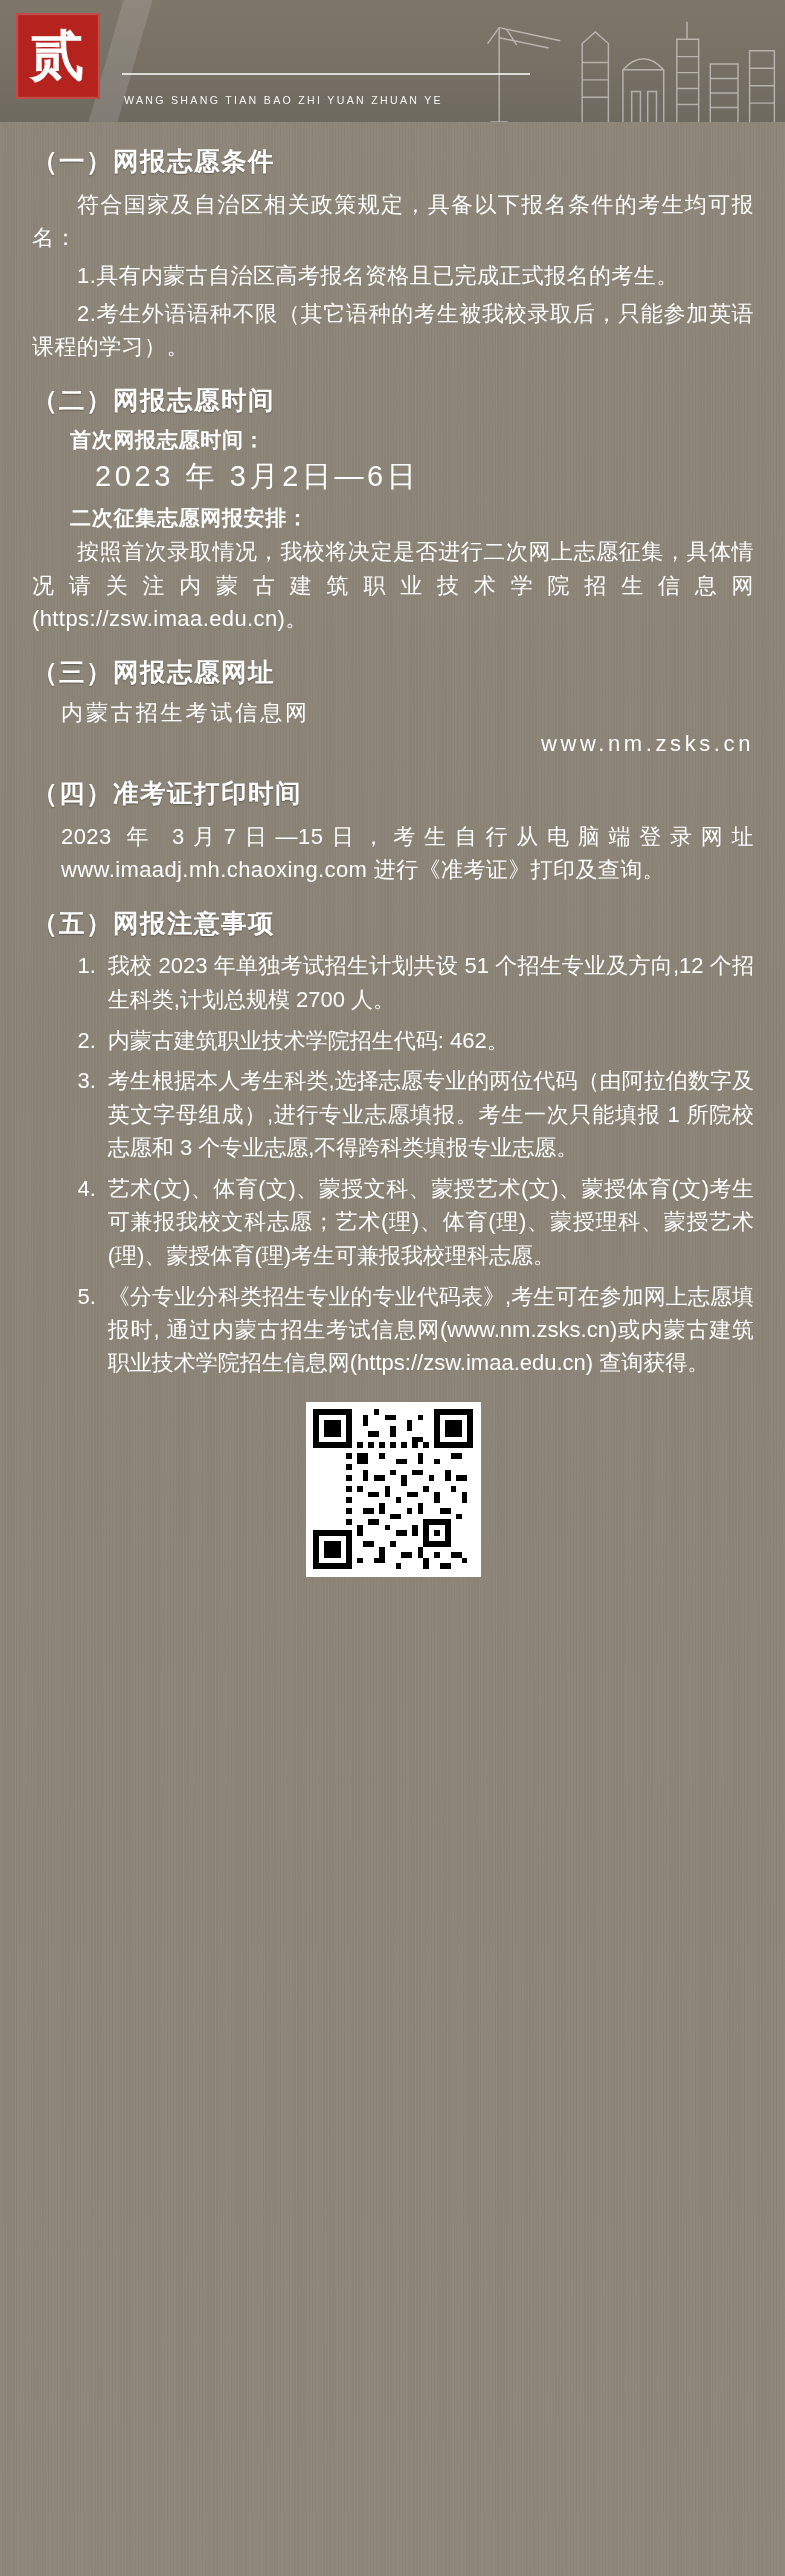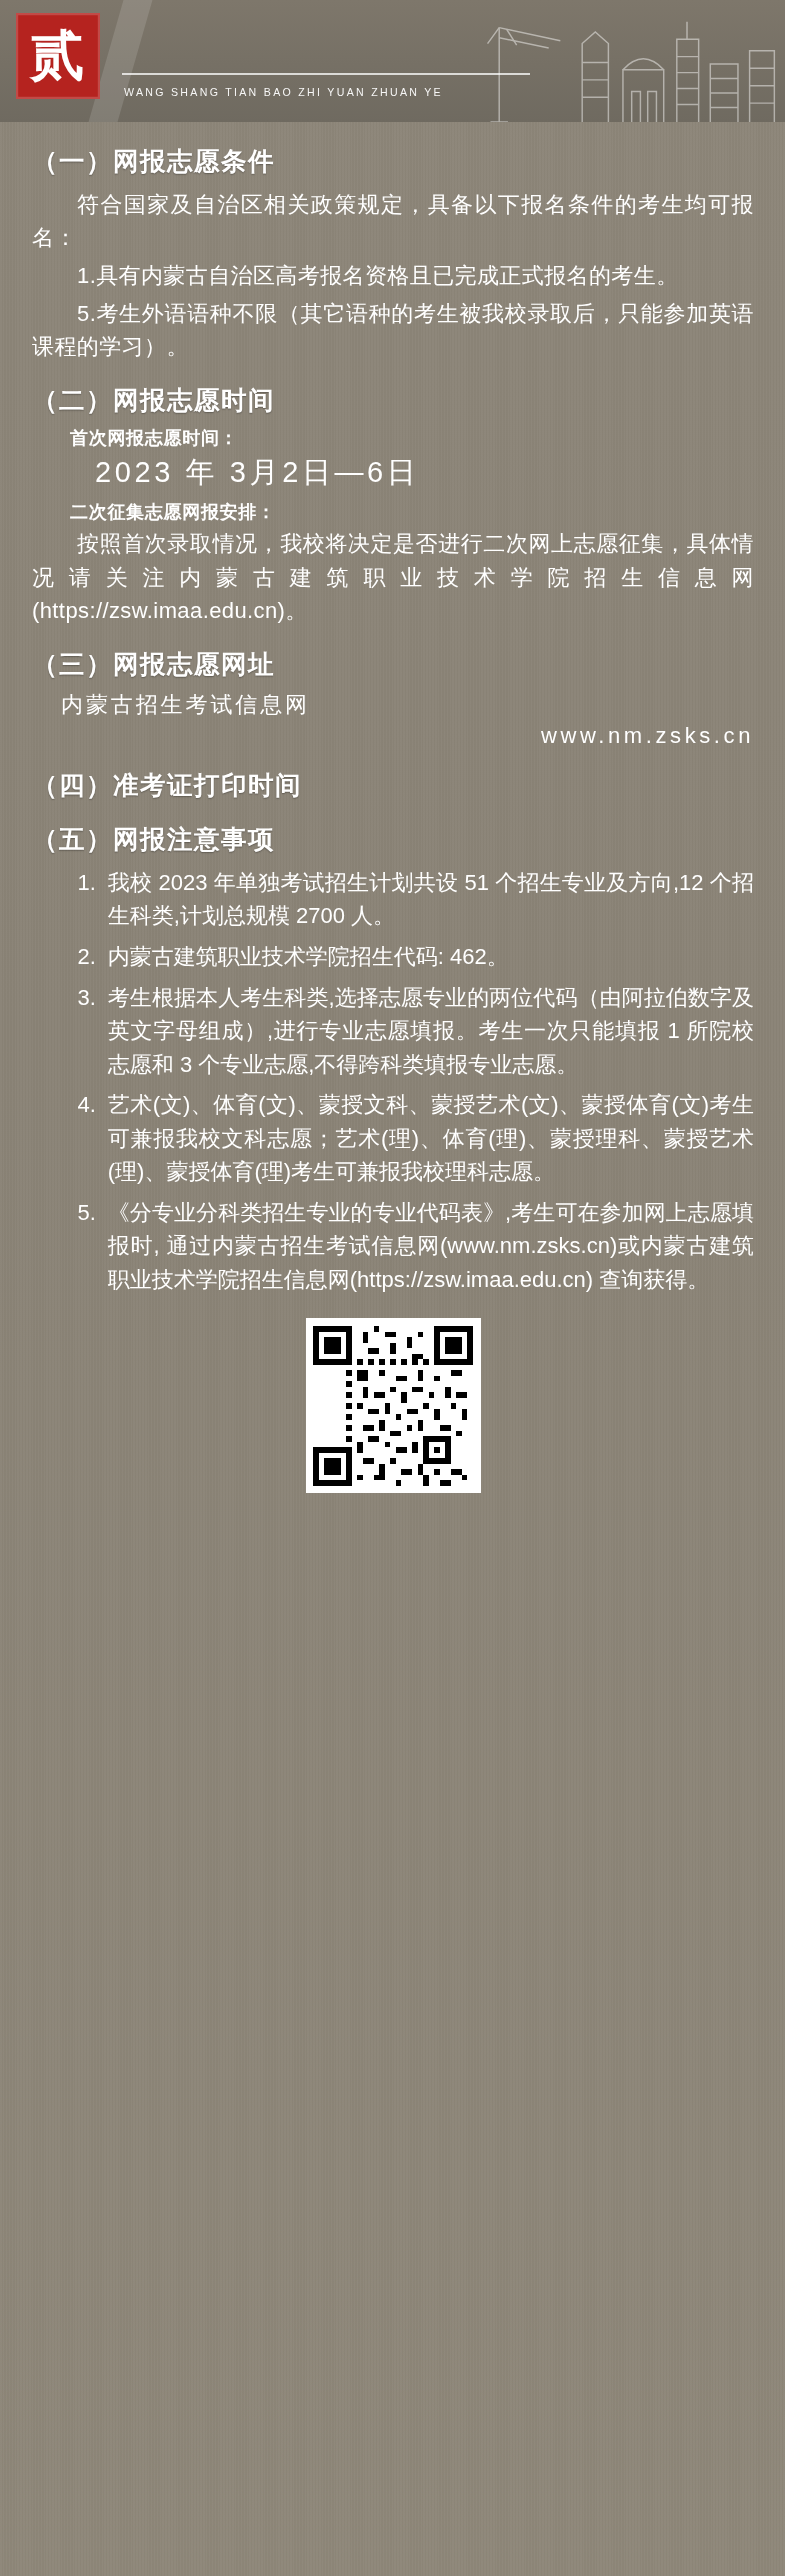--- a/index.html
+++ b/index.html
@@ -70,21 +70,21 @@
   }
   .title-cn {
     color: #ffffff;
     font-size: 33px;
     font-weight: bold;
     letter-spacing: 4.4px;
     line-height: 1.25;
     text-shadow: 0 1.5px 2.2px rgba(0,0,0,0.35);
   }
   .title-en {
-    margin-top: 6px;
+    margin-top: 14px;
     color: #ffffff;
     font-size: 10.6px;
     letter-spacing: 2.3px;
     font-family: "Liberation Sans", sans-serif;
     opacity: 0.95;
   }
   .title-underline {
     position: absolute;
     left: 122px;
     top: 73px;
@@ -119,21 +119,21 @@
     font-size: 22px;
     line-height: 1.52;
     letter-spacing: 0.4px;
     text-align: justify;
     text-justify: inter-ideograph;
     margin: 0 0 4.4px 0;
   }
   .indent2 { text-indent: 45px; }
   .sub-head {
     color: #ffffff;
-    font-size: 18px;
+    font-size: 21px;
     font-weight: bold;
     letter-spacing: 0.7px;
     margin: 7.3px 0 2.9px 38px;
   }
   .time-line {
     color: #ffffff;
     font-size: 29px;
     letter-spacing: 3.6px;
     margin: 0 0 4.4px 63px;
   }
@@ -216,33 +216,34 @@
   <div style="position:absolute;left:124px;top:80px;">
     <div class="title-en">WANG SHANG TIAN BAO ZHI YUAN ZHUAN YE</div>
   </div>
 </div>
 
 <div class="content">
 
   <div class="sec-head">（一）网报志愿条件</div>
   <p class="para indent2">符合国家及自治区相关政策规定，具备以下报名条件的考生均可报名：</p>
   <p class="para indent2">1.具有内蒙古自治区高考报名资格且已完成正式报名的考生。</p>
-  <p class="para indent2">5.考生外语语种不限（其它语种的考生被我校录取后，只能参加英语课程的学习）。</p>
+  <p class="para indent2">2.考生外语语种不限（其它语种的考生被我校录取后，只能参加英语课程的学习）。</p>
 
   <div class="sec-head">（二）网报志愿时间</div>
   <div class="sub-head">首次网报志愿时间：</div>
   <div class="time-line">2023 年 3月2日—6日</div>
   <div class="sub-head">二次征集志愿网报安排：</div>
   <p class="para indent2">按照首次录取情况，我校将决定是否进行二次网上志愿征集，具体情况请关注内蒙古建筑职业技术学院招生信息网(https://zsw.imaa.edu.cn)。</p>
 
   <div class="sec-head">（三）网报志愿网址</div>
   <div class="plain-line">内蒙古招生考试信息网</div>
   <div class="url-line">www.nm.zsks.cn</div>
 
   <div class="sec-head">（四）准考证打印时间</div>
+  <p class="para" style="margin-left:29px;">2023 年 3月7日—15日，考生自行从电脑端登录网址 www.imaadj.mh.chaoxing.com 进行《准考证》打印及查询。</p>
 
   <div class="sec-head">（五）网报注意事项</div>
   <ol class="notes">
     <li>我校 2023 年单独考试招生计划共设 51 个招生专业及方向,12 个招生科类,计划总规模 2700 人。</li>
     <li>内蒙古建筑职业技术学院招生代码: 462。</li>
     <li>考生根据本人考生科类,选择志愿专业的两位代码（由阿拉伯数字及英文字母组成）,进行专业志愿填报。考生一次只能填报 1 所院校志愿和 3 个专业志愿,不得跨科类填报专业志愿。</li>
     <li>艺术(文)、体育(文)、蒙授文科、蒙授艺术(文)、蒙授体育(文)考生可兼报我校文科志愿；艺术(理)、体育(理)、蒙授理科、蒙授艺术(理)、蒙授体育(理)考生可兼报我校理科志愿。</li>
     <li>《分专业分科类招生专业的专业代码表》,考生可在参加网上志愿填报时, 通过内蒙古招生考试信息网(www.nm.zsks.cn)或内蒙古建筑职业技术学院招生信息网(https://zsw.imaa.edu.cn) 查询获得。</li>
   </ol>
 

